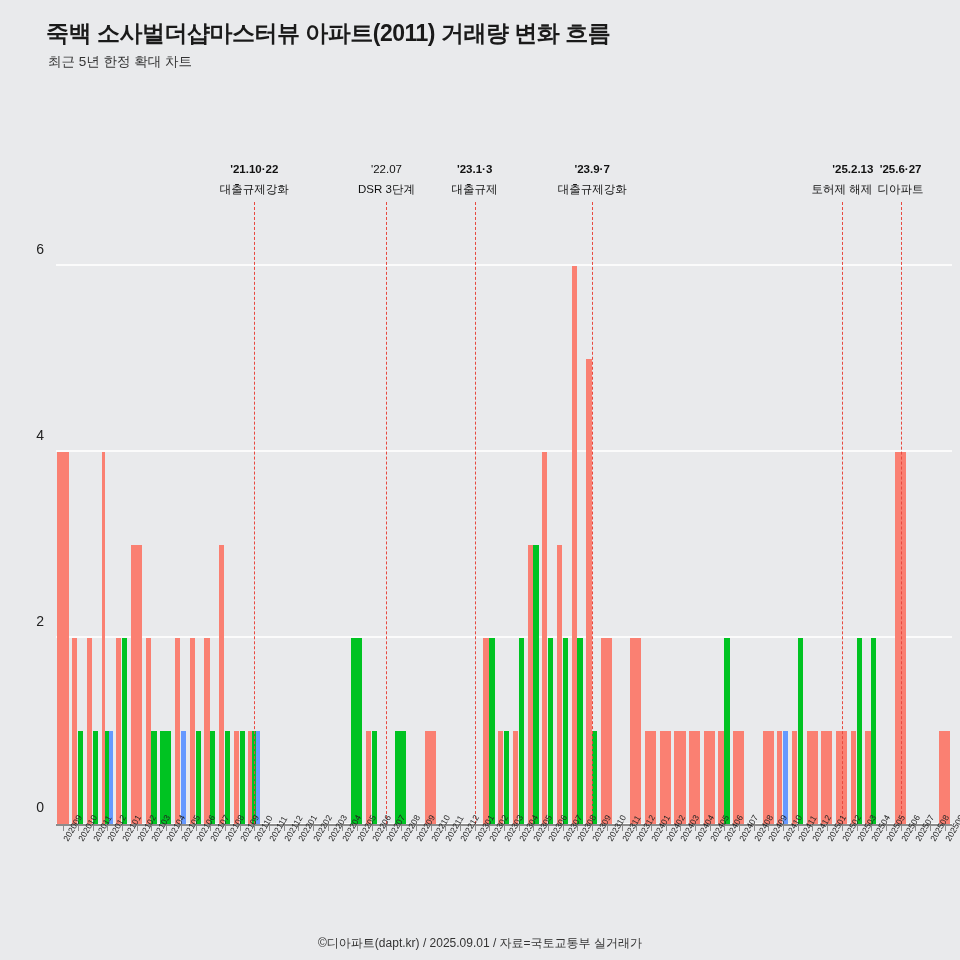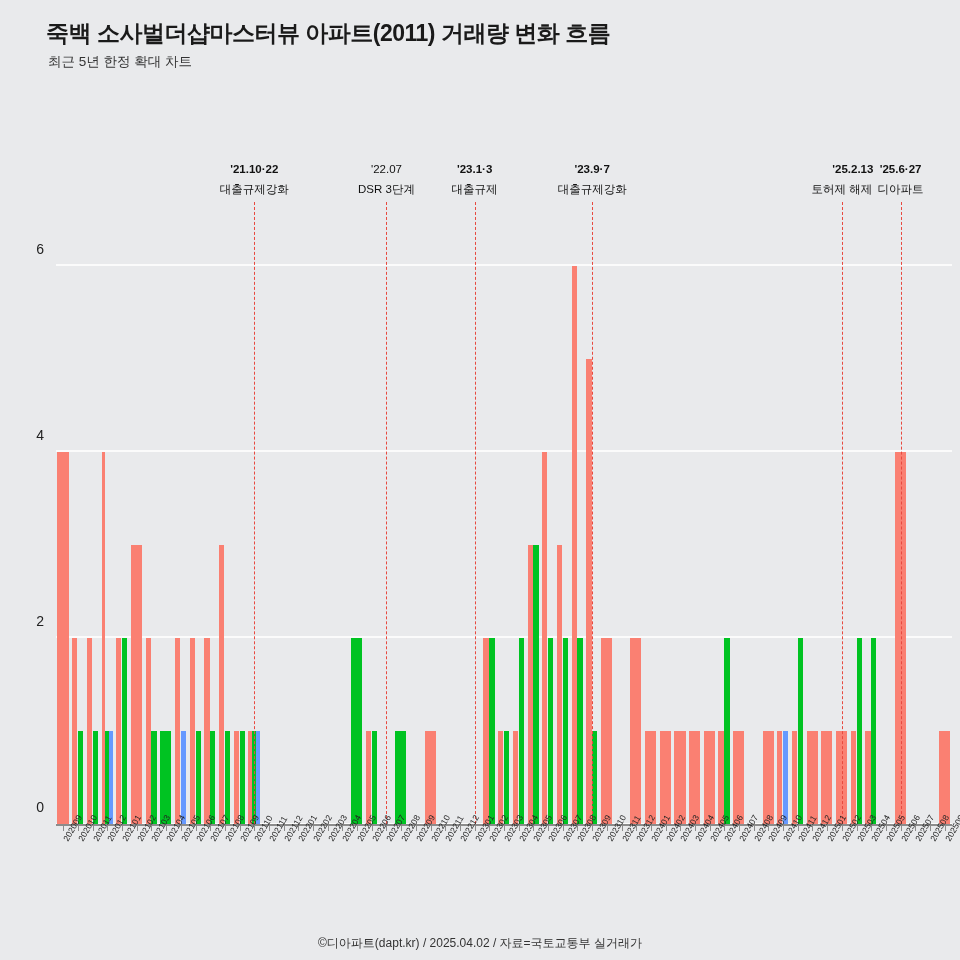--- a/index.html
+++ b/index.html
@@ -453,21 +453,21 @@
       <div class="xlab" style="left: 825.148px; top: 838px;">202501</div>
       <div class="xlab" style="left: 839.836px; top: 838px;">202502</div>
       <div class="xlab" style="left: 854.525px; top: 838px;">202503</div>
       <div class="xlab" style="left: 869.213px; top: 838px;">202504</div>
       <div class="xlab" style="left: 883.902px; top: 838px;">202505</div>
       <div class="xlab" style="left: 898.59px; top: 838px;">202506</div>
       <div class="xlab" style="left: 913.279px; top: 838px;">202507</div>
       <div class="xlab" style="left: 927.967px; top: 838px;">202508</div>
       <div class="xlab" style="left: 942.656px; top: 838px;">202509</div>
     </div>
-  <div id="footer">©디아파트(dapt.kr) / 2025.04.02 / 자료=국토교통부 실거래가</div>
+  <div id="footer">©디아파트(dapt.kr) / 2025.09.01 / 자료=국토교통부 실거래가</div>
 
 <div class="vlabel" style="left: 254.295px; top: 163px; font-weight: 600;">'21.10·22</div>
     <div class="vlabel" style="left: 254.295px; top: 182px;">대출규제강화</div>
     <div class="vlabel" style="left: 386.492px; top: 163px; font-weight: 400;">'22.07</div>
     <div class="vlabel" style="left: 386.492px; top: 182px;">DSR 3단계</div>
     <div class="vlabel" style="left: 474.623px; top: 163px; font-weight: 600;">'23.1·3</div>
     <div class="vlabel" style="left: 474.623px; top: 182px;">대출규제</div>
     <div class="vlabel" style="left: 592.131px; top: 163px; font-weight: 600;">'23.9·7</div>
     <div class="vlabel" style="left: 592.131px; top: 182px;">대출규제강화</div>
     <div class="vlabel" style="left: 841.836px; top: 163px; font-weight: 600; margin-left: 11px;">'25.2.13</div>

